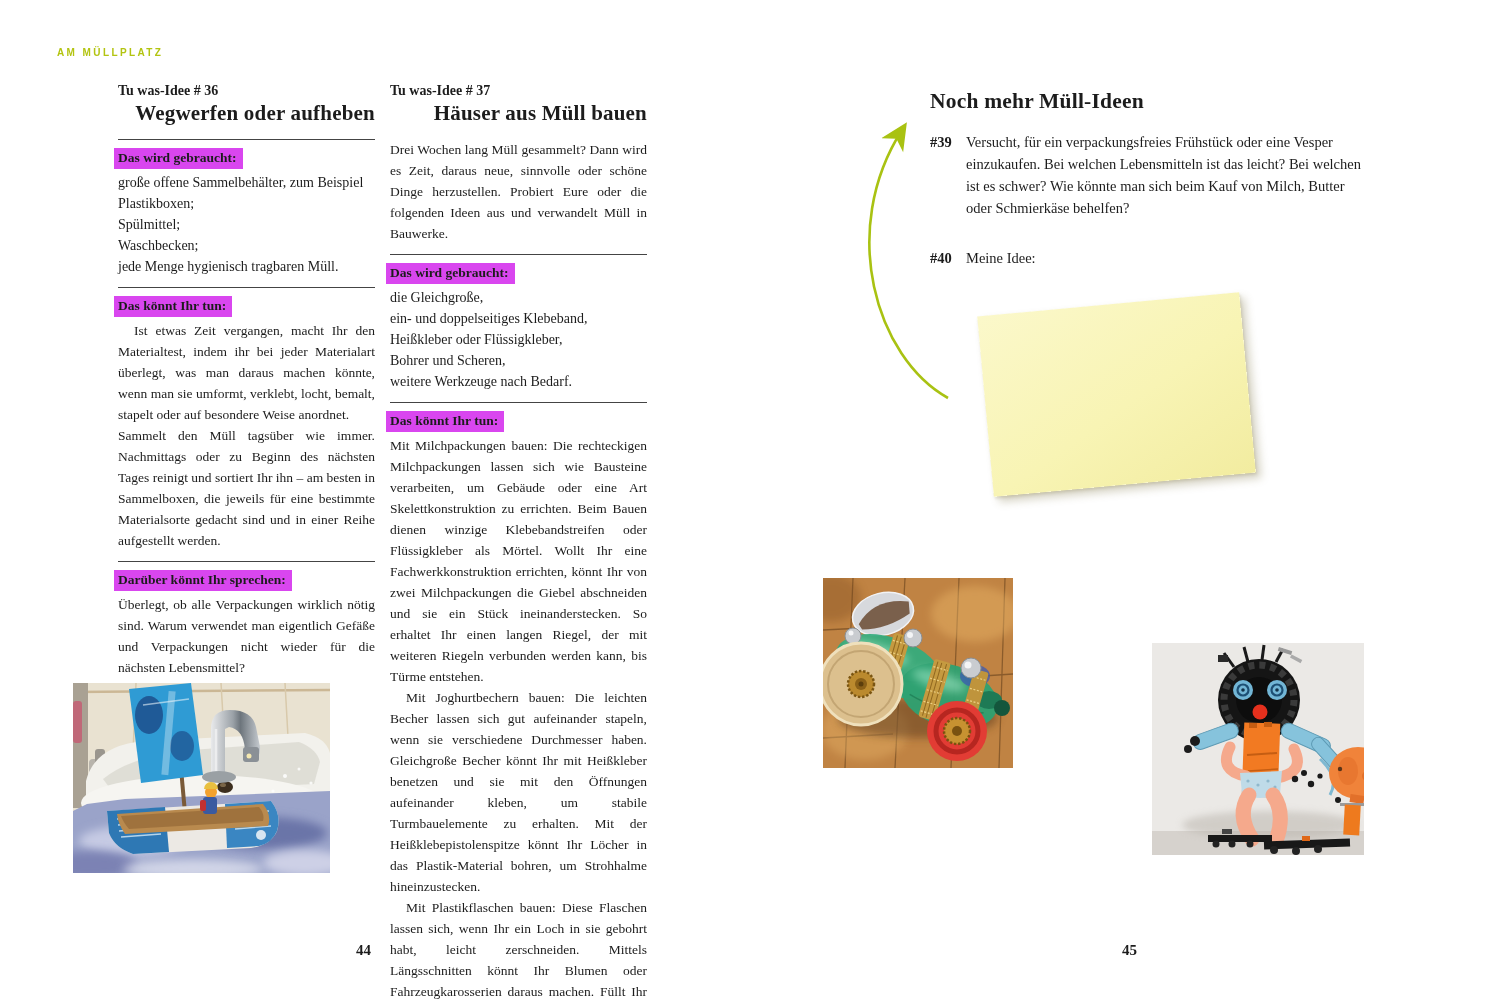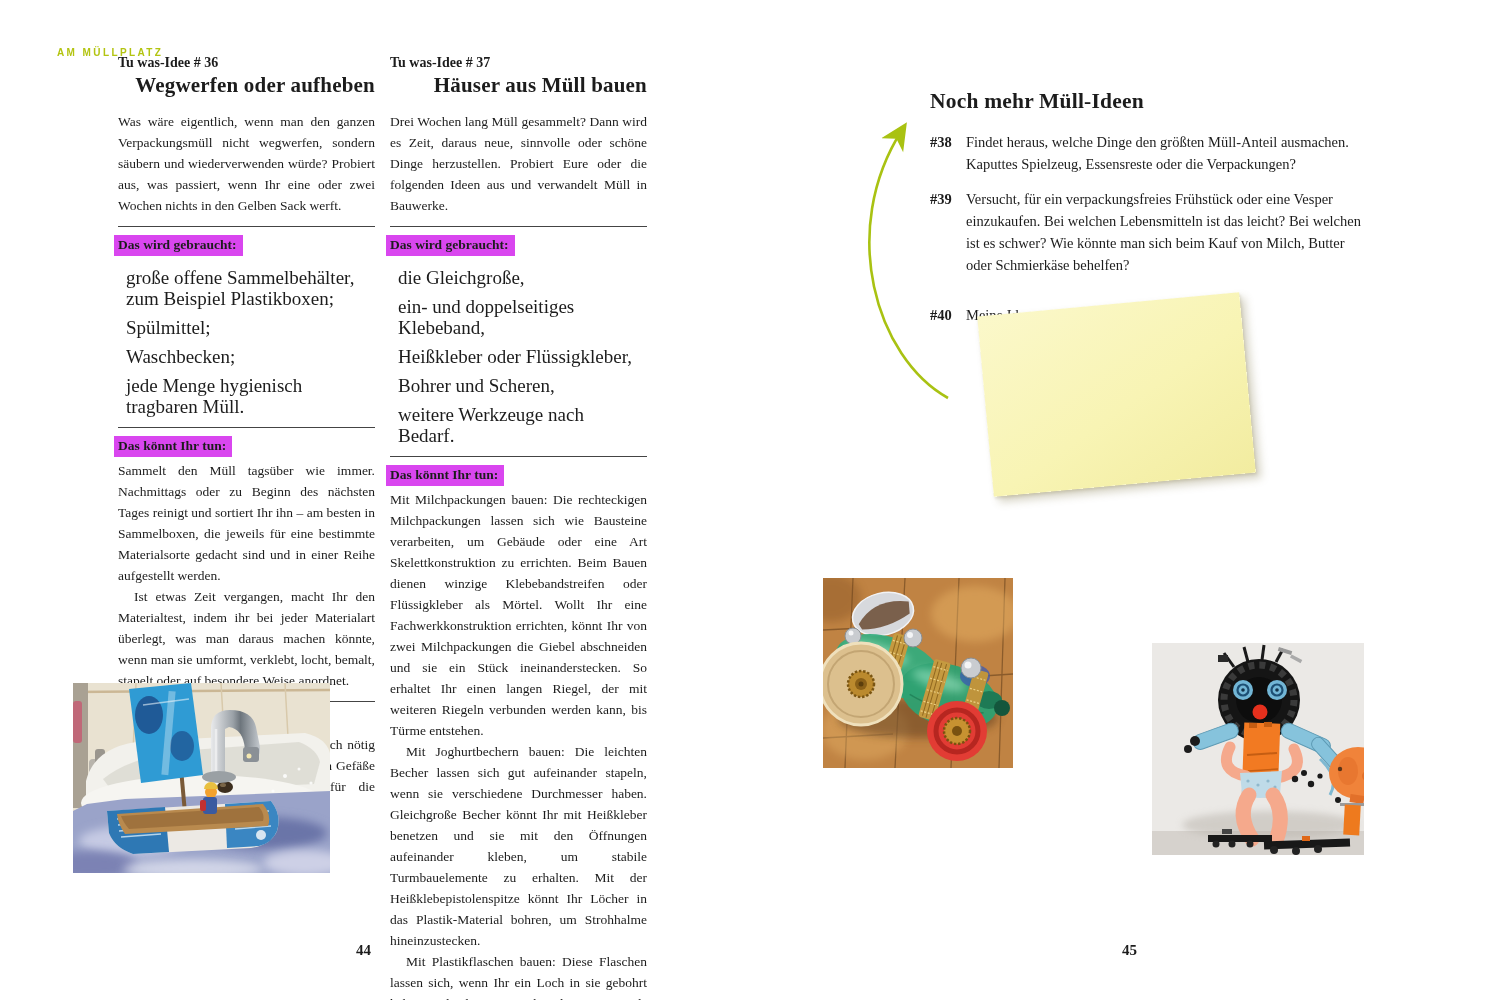--- a/index.html
+++ b/index.html
@@ -7,28 +7,28 @@
     position:relative;width:1364px;height:1000px;background:#ffffff;
     font-family:"Liberation Serif","DejaVu Serif",serif;color:#1c1c1c;overflow:hidden;
   }
   
   .runhead{
     position:absolute;left:57px;top:47px;
     font-family:"Liberation Sans","DejaVu Sans",sans-serif;
     font-size:10px;font-weight:bold;letter-spacing:2.4px;color:#b3c411;
   }
   
-  .col{position:absolute;top:54px;width:257px;}
+  .col{position:absolute;top:82px;width:257px;}
   .col1{left:118px;}
   .col2{left:390px;}
   .kicker{font-size:14px;font-weight:bold;line-height:17px;margin:0 0 2px 0;}
   .title{font-size:21px;font-weight:bold;line-height:25px;margin:0 0 13px 0;letter-spacing:.2px;text-align:right;}
   .body-p{font-size:13.5px;line-height:21px;margin:0;text-align:justify;hyphens:auto;}
   .indent{text-indent:16px;}
-  .plain-line{font-size:19px;line-height:21px;margin:8px;}
+  .plain-line{font-size:14px;line-height:21px;margin:0;}
   .rule{border:none;border-top:1.4px solid #444;margin:10px 0 8px 0;}
   .hl-label{
     display:inline-block;background:#d946ef;font-size:13.5px;font-weight:bold;
     padding:1px 6px 2px 4px;margin:0 0 3px -4px;line-height:18px;
   }
   
   .more{position:absolute;left:930px;top:88px;width:434px;}
   .more-title{font-size:21.5px;font-weight:bold;line-height:26px;margin:0 0 17px 0;letter-spacing:.2px;}
   .idea-item{display:flex;margin:0 0 13px 0;font-size:14.5px;line-height:22px;}
   .idea-num{flex:0 0 36px;font-weight:bold;}
@@ -57,34 +57,33 @@
 </head>
 <body>
 
 <div class="spread">
 
   <div class="runhead">AM MÜLLPLATZ</div>
 
   <div class="col col1">
     <div class="kicker">Tu was-Idee # 36</div>
     <div class="title">Wegwerfen oder aufheben</div>
-    <p class="body-p">Was wäre eigentlich, wenn man den ganzen Verpackungsmüll nicht wegwerfen, sondern säubern und wiederverwenden würde? Probiert aus, was passiert, wenn Ihr eine oder zwei Wochen nichts in den Gelben Sack werft.</p>
     <hr class="rule">
     <div>
       <span class="hl-label">Das wird gebraucht:</span>
       <p class="plain-line">große offene Sammelbehälter, zum Beispiel Plastikboxen;</p>
       <p class="plain-line">Spülmittel;</p>
       <p class="plain-line">Waschbecken;</p>
       <p class="plain-line">jede Menge hygienisch tragbaren Müll.</p>
     </div>
     <hr class="rule">
     <div>
       <span class="hl-label">Das könnt Ihr tun:</span>
+      <p class="body-p indent">Ist etwas Zeit vergangen, macht Ihr den Materialtest, indem ihr bei jeder Materialart überlegt, was man daraus machen könnte, wenn man sie umformt, verklebt, locht, bemalt, stapelt oder auf besondere Weise anordnet.</p>
       <p class="body-p">Sammelt den Müll tagsüber wie immer. Nachmittags oder zu Beginn des nächsten Tages reinigt und sortiert Ihr ihn – am besten in Sammelboxen, die jeweils für eine bestimmte Materialsorte gedacht sind und in einer Reihe aufgestellt werden.</p>
-      <p class="body-p indent">Ist etwas Zeit vergangen, macht Ihr den Materialtest, indem ihr bei jeder Materialart überlegt, was man daraus machen könnte, wenn man sie umformt, verklebt, locht, bemalt, stapelt oder auf besondere Weise anordnet.</p>
     </div>
     <hr class="rule">
     <div>
       <span class="hl-label">Darüber könnt Ihr sprechen:</span>
       <p class="body-p">Überlegt, ob alle Verpackungen wirklich nötig sind. Warum verwendet man eigentlich Gefäße und Verpackungen nicht wieder für die nächsten Lebensmittel?</p>
     </div>
   </div>
 
   <div class="col col2">
     <div class="kicker">Tu was-Idee # 37</div>
@@ -104,24 +103,20 @@
       <span class="hl-label">Das könnt Ihr tun:</span>
       <p class="body-p">Mit Milchpackungen bauen: Die rechteckigen Milchpackungen lassen sich wie Bausteine verarbeiten, um Gebäude oder eine Art Skelettkonstruktion zu errichten. Beim Bauen dienen winzige Klebebandstreifen oder Flüssigkleber als Mörtel. Wollt Ihr eine Fachwerkkonstruktion errichten, könnt Ihr von zwei Milchpackungen die Giebel abschneiden und sie ein Stück ineinanderstecken. So erhaltet Ihr einen langen Riegel, der mit weiteren Riegeln verbunden werden kann, bis Türme entstehen.</p>
       <p class="body-p indent">Mit Joghurtbechern bauen: Die leichten Becher lassen sich gut aufeinander stapeln, wenn sie verschiedene Durchmesser haben. Gleichgroße Becher könnt Ihr mit Heißkleber benetzen und sie mit den Öffnungen aufeinander kleben, um stabile Turmbauelemente zu erhalten. Mit der Heißklebepistolenspitze könnt Ihr Löcher in das Plastik-Material bohren, um Strohhalme hineinzustecken.</p>
       <p class="body-p indent">Mit Plastikflaschen bauen: Diese Flaschen lassen sich, wenn Ihr ein Loch in sie gebohrt habt, leicht zerschneiden. Mittels Längsschnitten könnt Ihr Blumen oder Fahrzeugkarosserien daraus machen. Füllt Ihr die Flaschen mit Sand, werden sie zu ernstzunehmenden Bausteinen für Iglus oder ähnliche Behausungen. Das funktioniert übrigens auch mit Milchpackungen.</p>
     </div>
 
   </div>
 
   <div class="more">
     <div class="more-title">Noch mehr Müll-Ideen</div>
-    <div class="idea-item">
-      <span class="idea-num">#38</span>
-      <span class="idea-text">Findet heraus, welche Dinge den größten Müll-Anteil ausmachen. Kaputtes Spielzeug, Essensreste oder die Verpackungen?</span>
-    </div>
     <div class="idea-item">
       <span class="idea-num">#39</span>
       <span class="idea-text">Versucht, für ein verpackungsfreies Frühstück oder eine Vesper einzukaufen. Bei welchen Lebensmitteln ist das leicht? Bei welchen ist es schwer? Wie könnte man sich beim Kauf von Milch, Butter oder Schmierkäse behelfen?</span>
     </div>
     <div class="idea-item last">
       <span class="idea-num">#40</span>
       <span class="idea-text">Meine Idee:</span>
     </div>
   </div>
 

